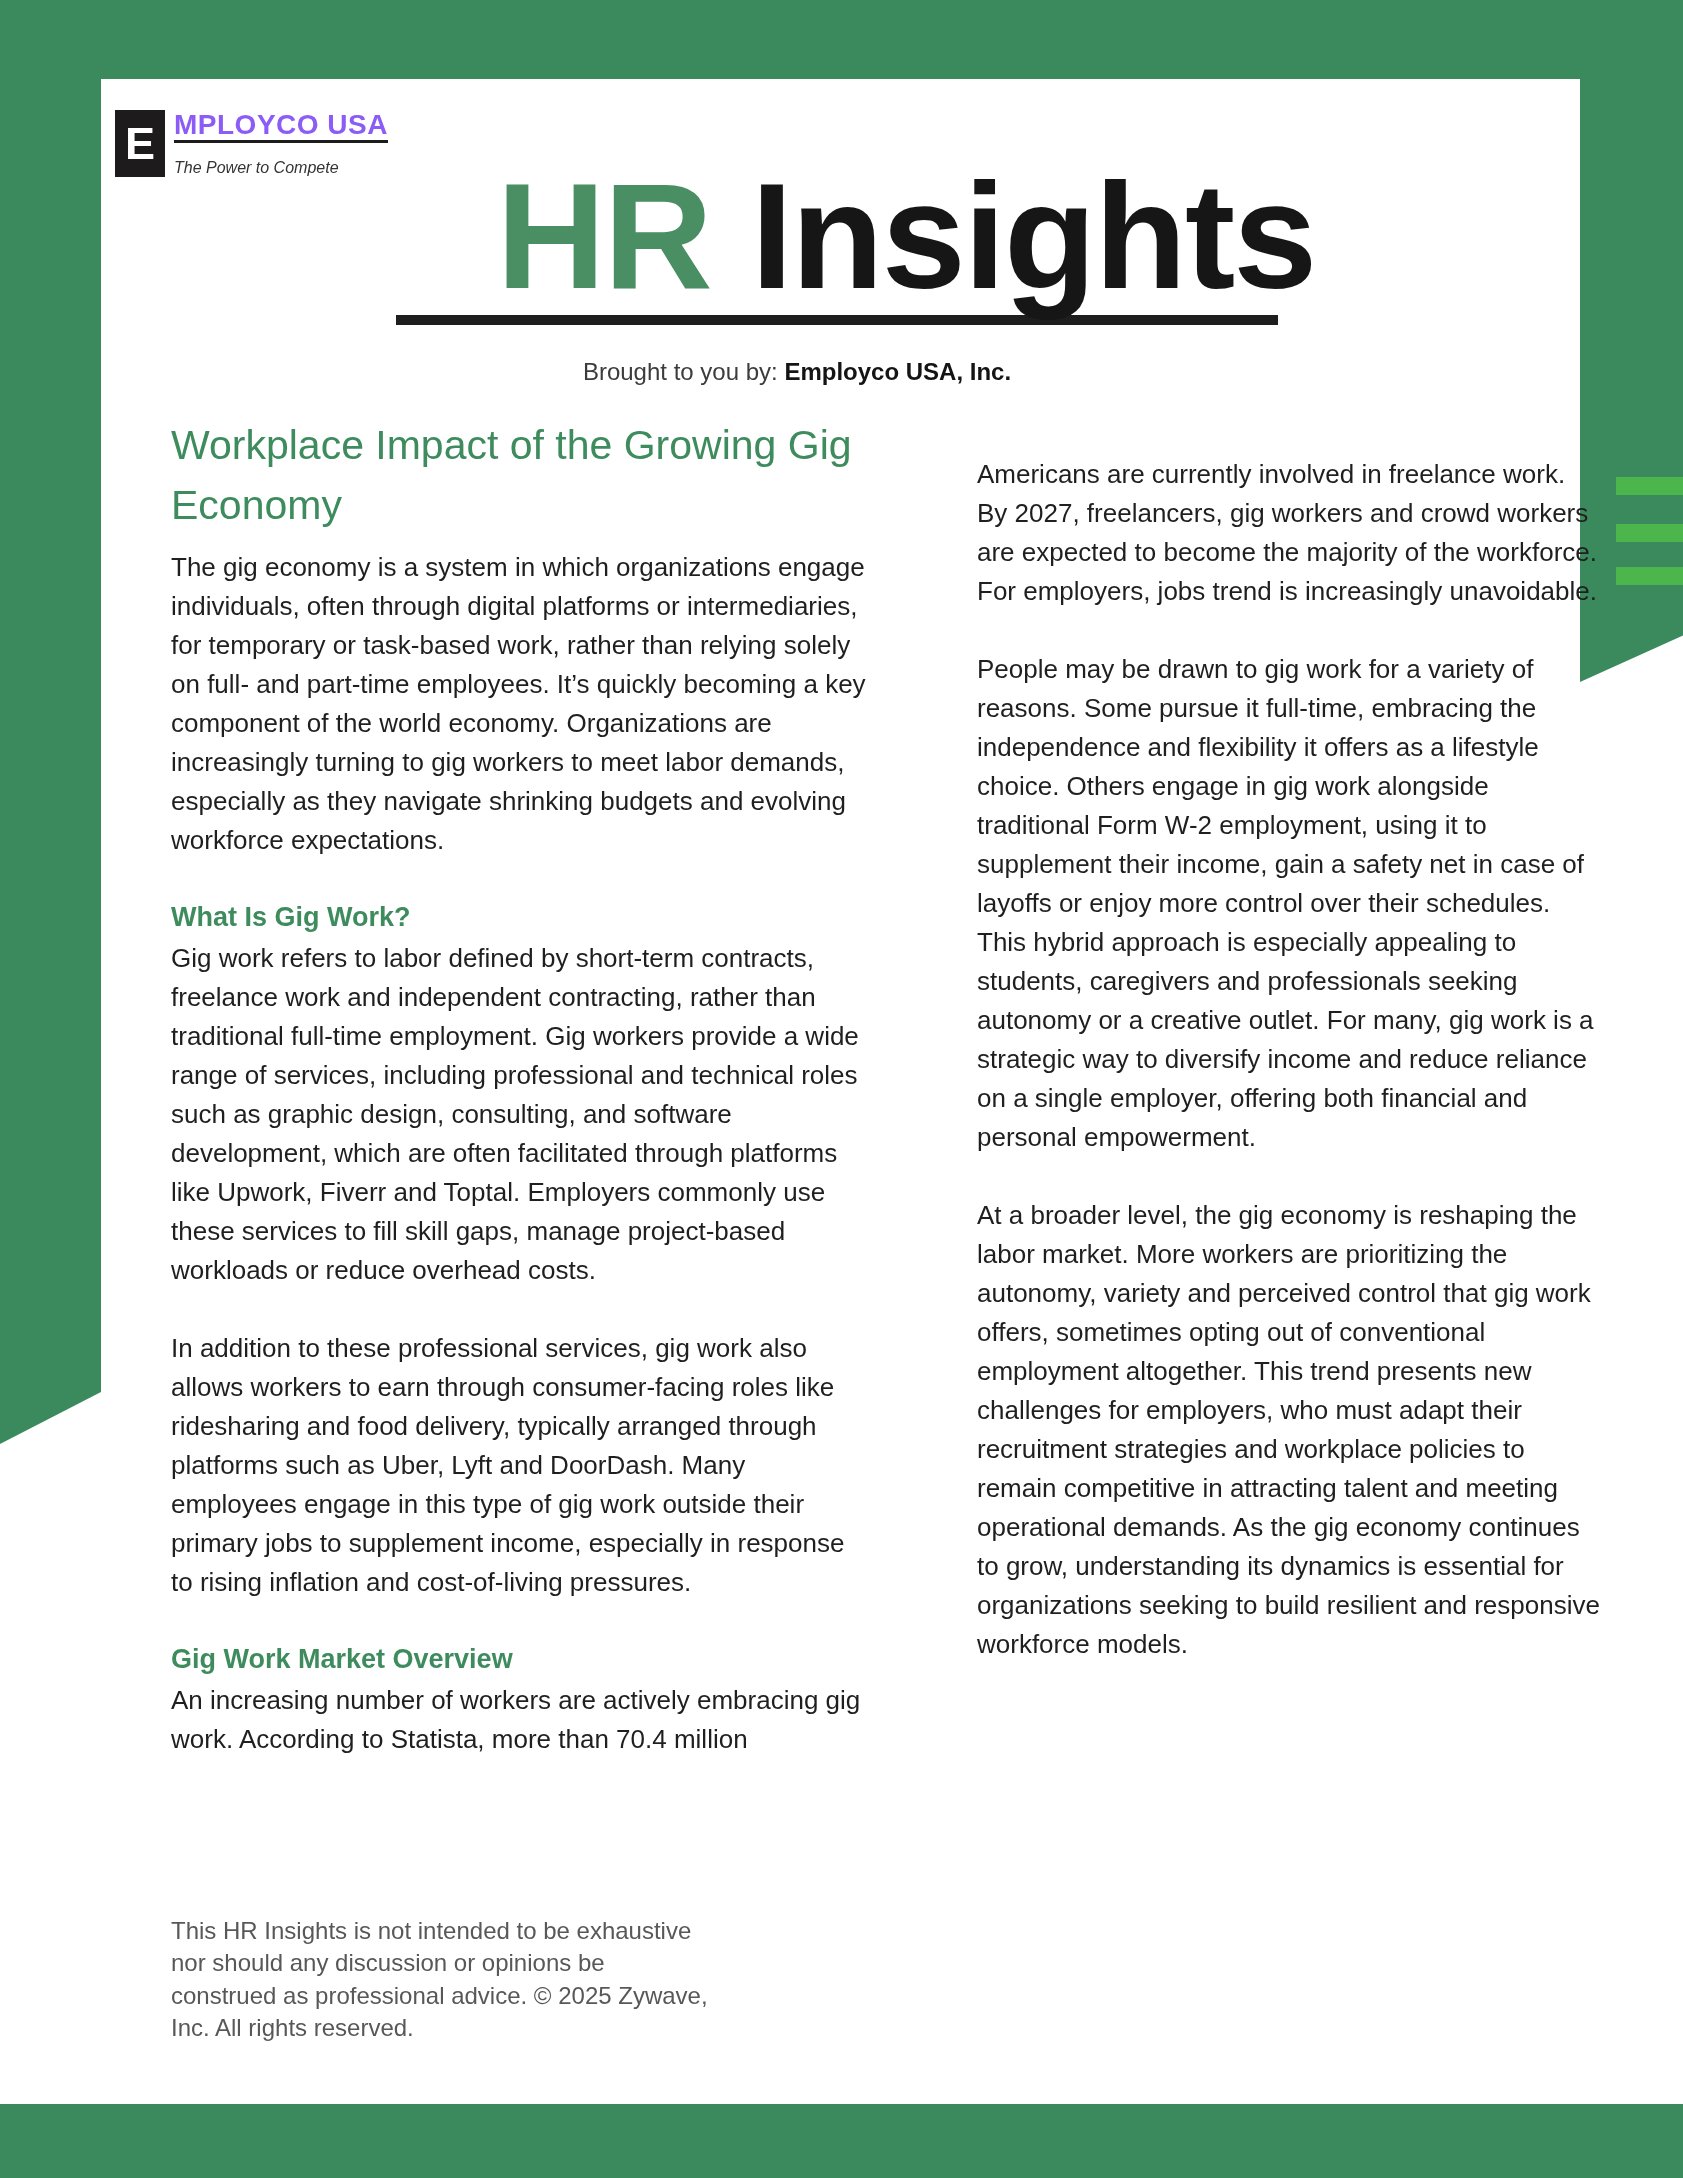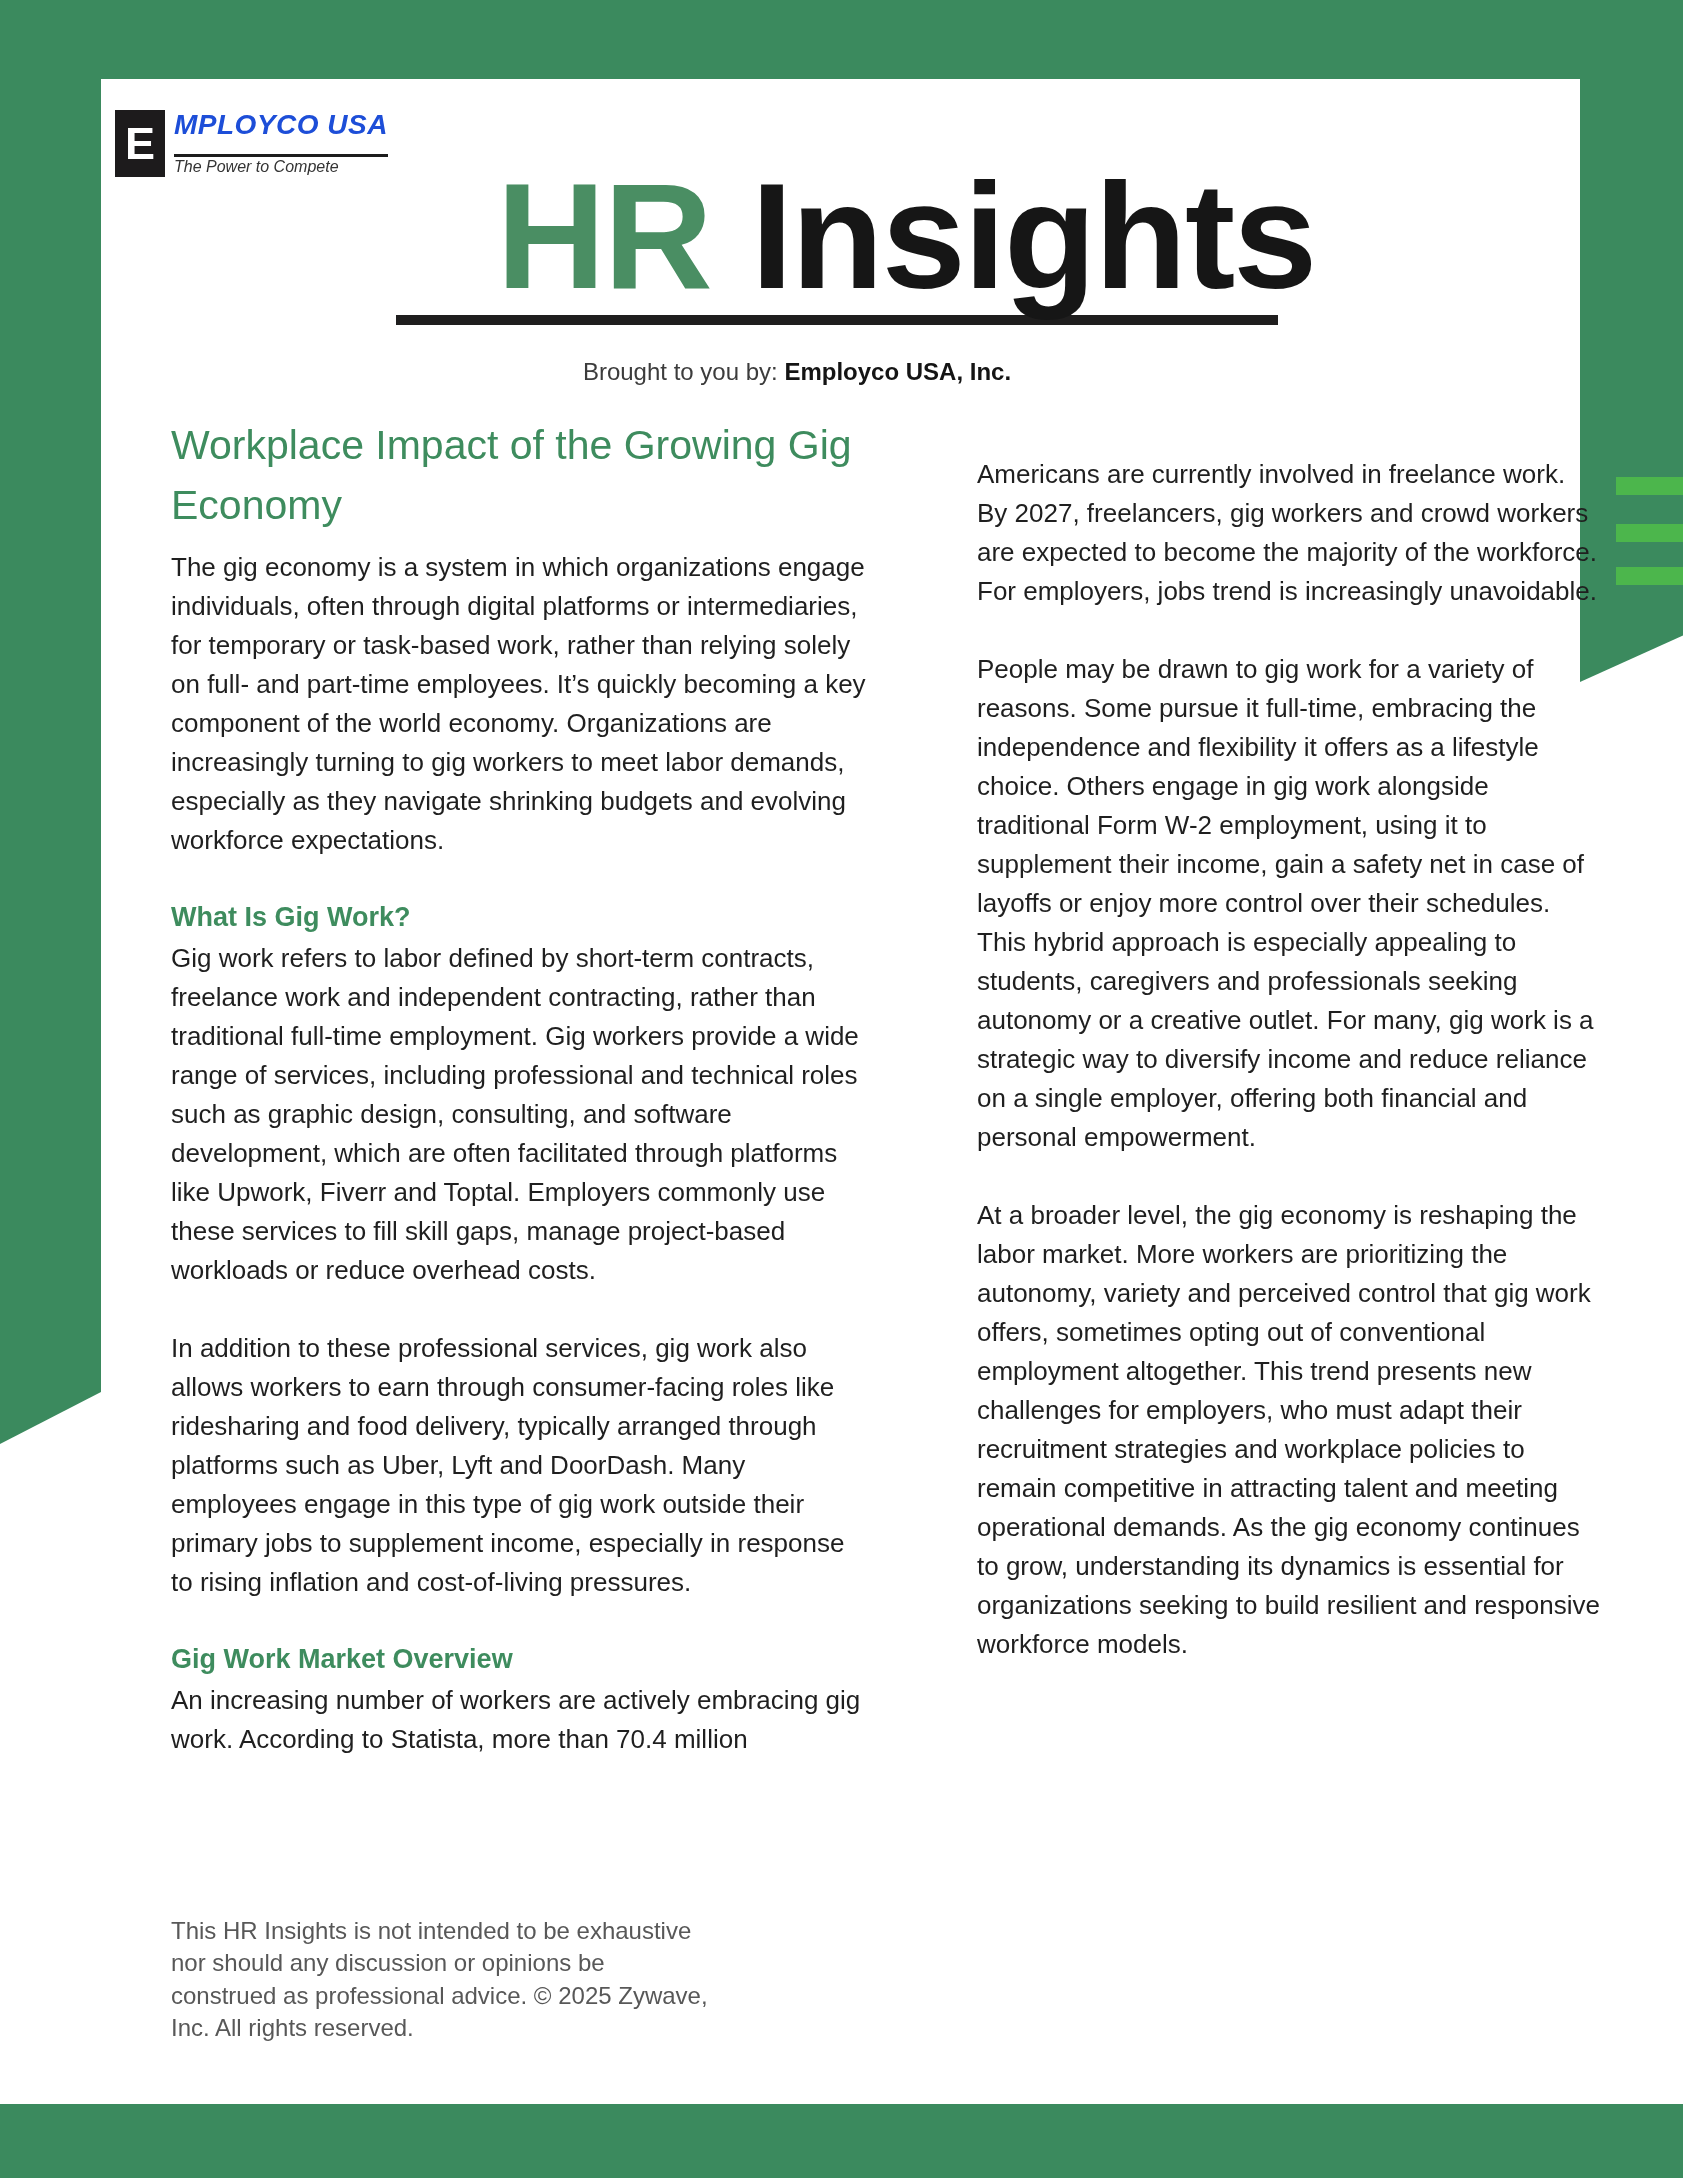--- a/index.html
+++ b/index.html
@@ -24,24 +24,24 @@
   .bottom-bar{position:absolute;left:0;top:2104px;width:1683px;height:74px;background:#3b8a5e;}
 
   
   .logo{position:absolute;left:115px;top:110px;display:flex;align-items:flex-start;}
   .logo-box{
     width:50px;height:67px;background:#1d1b1c;color:#ffffff;display:flex;
     align-items:center;justify-content:center;font-size:45px;font-weight:700;
   }
   .logo-text{margin-left:9px;}
   .logo-name{
-    font-size:28px;font-weight:700;letter-spacing:0.5px;color:#1d4ed8;
-    border-bottom:3.6px solid #1c1c1c;padding-bottom:15px;line-height:1.05;font-style:italic;
+    font-size:28px;font-weight:700;letter-spacing:0.5px;color:#8b5cf6;
+    border-bottom:3.6px solid #1c1c1c;padding-bottom:1px;line-height:1.05;
   }
-  .logo-tagline{font-style:italic;font-size:16px;color:#343434;margin-top:1px;}
+  .logo-tagline{font-style:italic;font-size:16px;color:#343434;margin-top:16px;}
 
   
   .title-underline{position:absolute;left:396px;top:315px;width:882px;height:10px;background:#1f1e1e;}
   .masthead{
     position:absolute;left:101px;top:160px;width:1610px;text-align:center;
     font-size:151px;font-weight:700;line-height:1.0;letter-spacing:-1.8px;white-space:nowrap;
   }
   .masthead .hr{color:#4a8e63;}
   .masthead .rest{color:#161616;}
   .byline{

